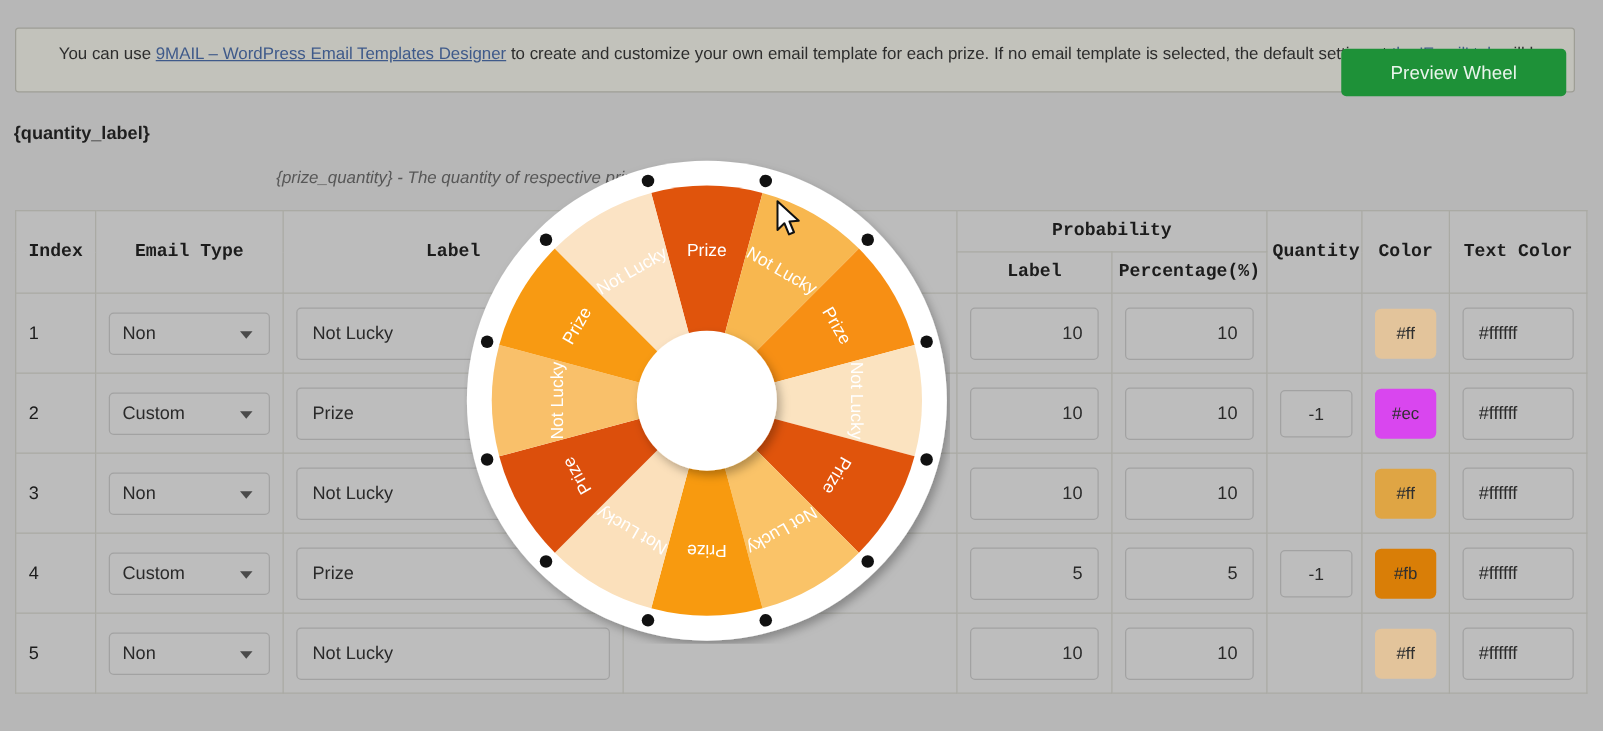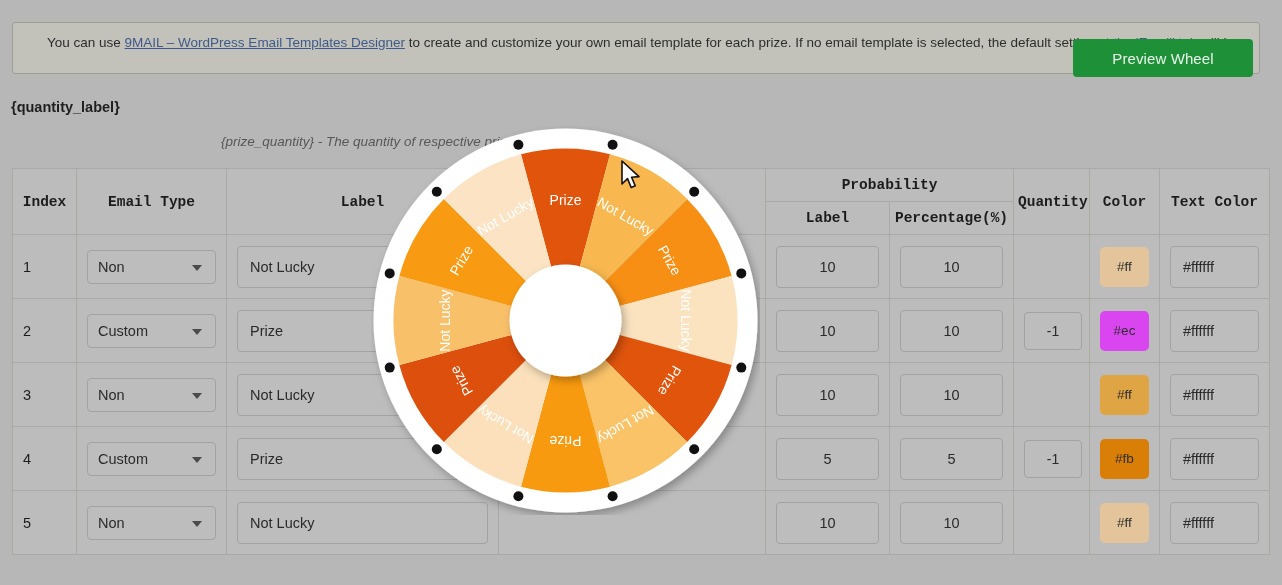--- a/index.html
+++ b/index.html
@@ -140,21 +140,21 @@
   input.cellinput {
     width: 100%; height: 42px;
     background: #bdbdbd;
     border: 1px solid #a2a2a2;
     border-radius: 4px;
     font-size: 14.5px;
     color: #2a2a2a;
     padding: 0 12px;
     font-family: "Liberation Sans", sans-serif;
   }
-  input.num { text-align: center; }
+  input.num { text-align: right; }
   input.qty { width: 58px; height: 38px; text-align: center; padding: 0 4px; font-size: 14px; }
   input.colorfield {
     width: 100%; height: 40px; border: none; border-radius: 5px;
     text-align: center; font-size: 13.5px; color: #2f2f2f;
     font-family: "Liberation Sans", sans-serif;
     overflow: hidden; padding: 0 2px;
   }
   td.cell-center { text-align: center; }
 
   

